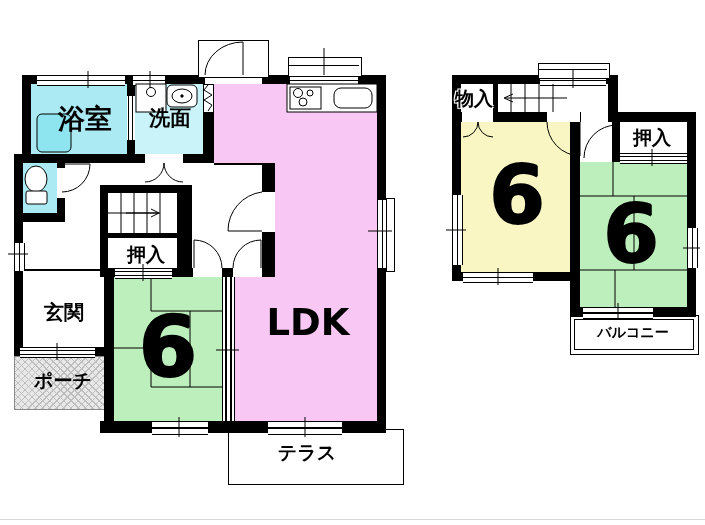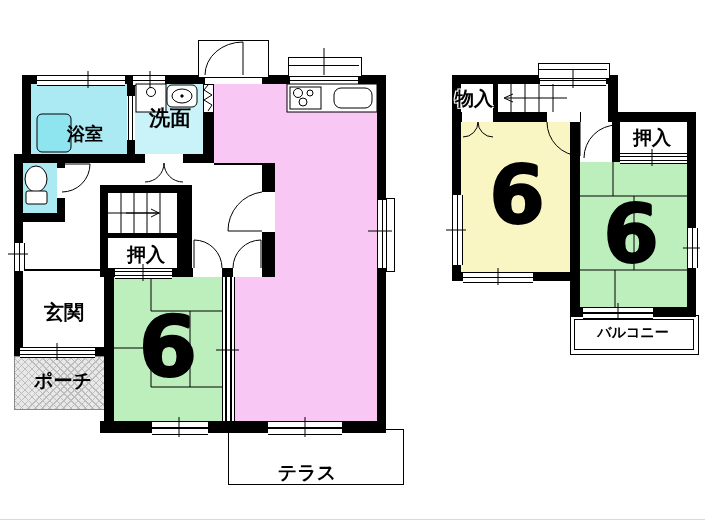--- a/index.html
+++ b/index.html
@@ -218,27 +218,28 @@
       <line x1="216" y1="350" x2="239" y2="350"></line>
       <line x1="573" y1="70" x2="573" y2="88"></line>
       <line x1="446" y1="230" x2="466" y2="230"></line>
       <line x1="498" y1="268" x2="498" y2="285"></line>
       <line x1="618" y1="303" x2="618" y2="320"></line>
       <line x1="683" y1="248" x2="700" y2="248"></line>
       <line x1="652" y1="149" x2="652" y2="166"></line>
     </g>
   </svg>
 
-  <div class="label" style="left:85px;top:118px;font-size:18px;margin-top:16px;">浴室</div>
+  <div class="label" style="left:85px;top:118px;font-size:27px;">浴室</div>
   <div class="label" style="left:170px;top:118px;font-size:21px;text-align:right;">洗面</div>
+  <div class="label" style="left:308px;top:322px;font-size:37px;">LDK</div>
   <div class="label big6" style="left:167px;top:347px;">6</div>
   <div class="label" style="left:146px;top:254px;font-size:19px;">押入</div>
   <div class="label" style="left:64px;top:312px;font-size:20px;">玄関</div>
   <div class="label" style="left:63px;top:380px;font-size:19px;">ポーチ</div>
-  <div class="label" style="left:307px;top:472px;font-size:19px;font-family:Liberation Serif, serif;">テラス</div>
+  <div class="label" style="left:307px;top:452px;font-size:19px;font-family:Liberation Serif, serif;">テラス</div>
 
   <div class="label halo" style="left:474px;top:98px;font-size:19px;">物入</div>
   <div class="label" style="left:652px;top:137px;font-size:19px;">押入</div>
   <div class="label big6b" style="left:516px;top:196px;">6</div>
   <div class="label big6b" style="left:630px;top:235px;">6</div>
   <div class="label" style="left:633px;top:332px;font-size:14px;">バルコニー</div>
 
   <div class="bottom-rule" style="left:0;top:519px;width:705px;height:1px;"></div>
 </div>
 

